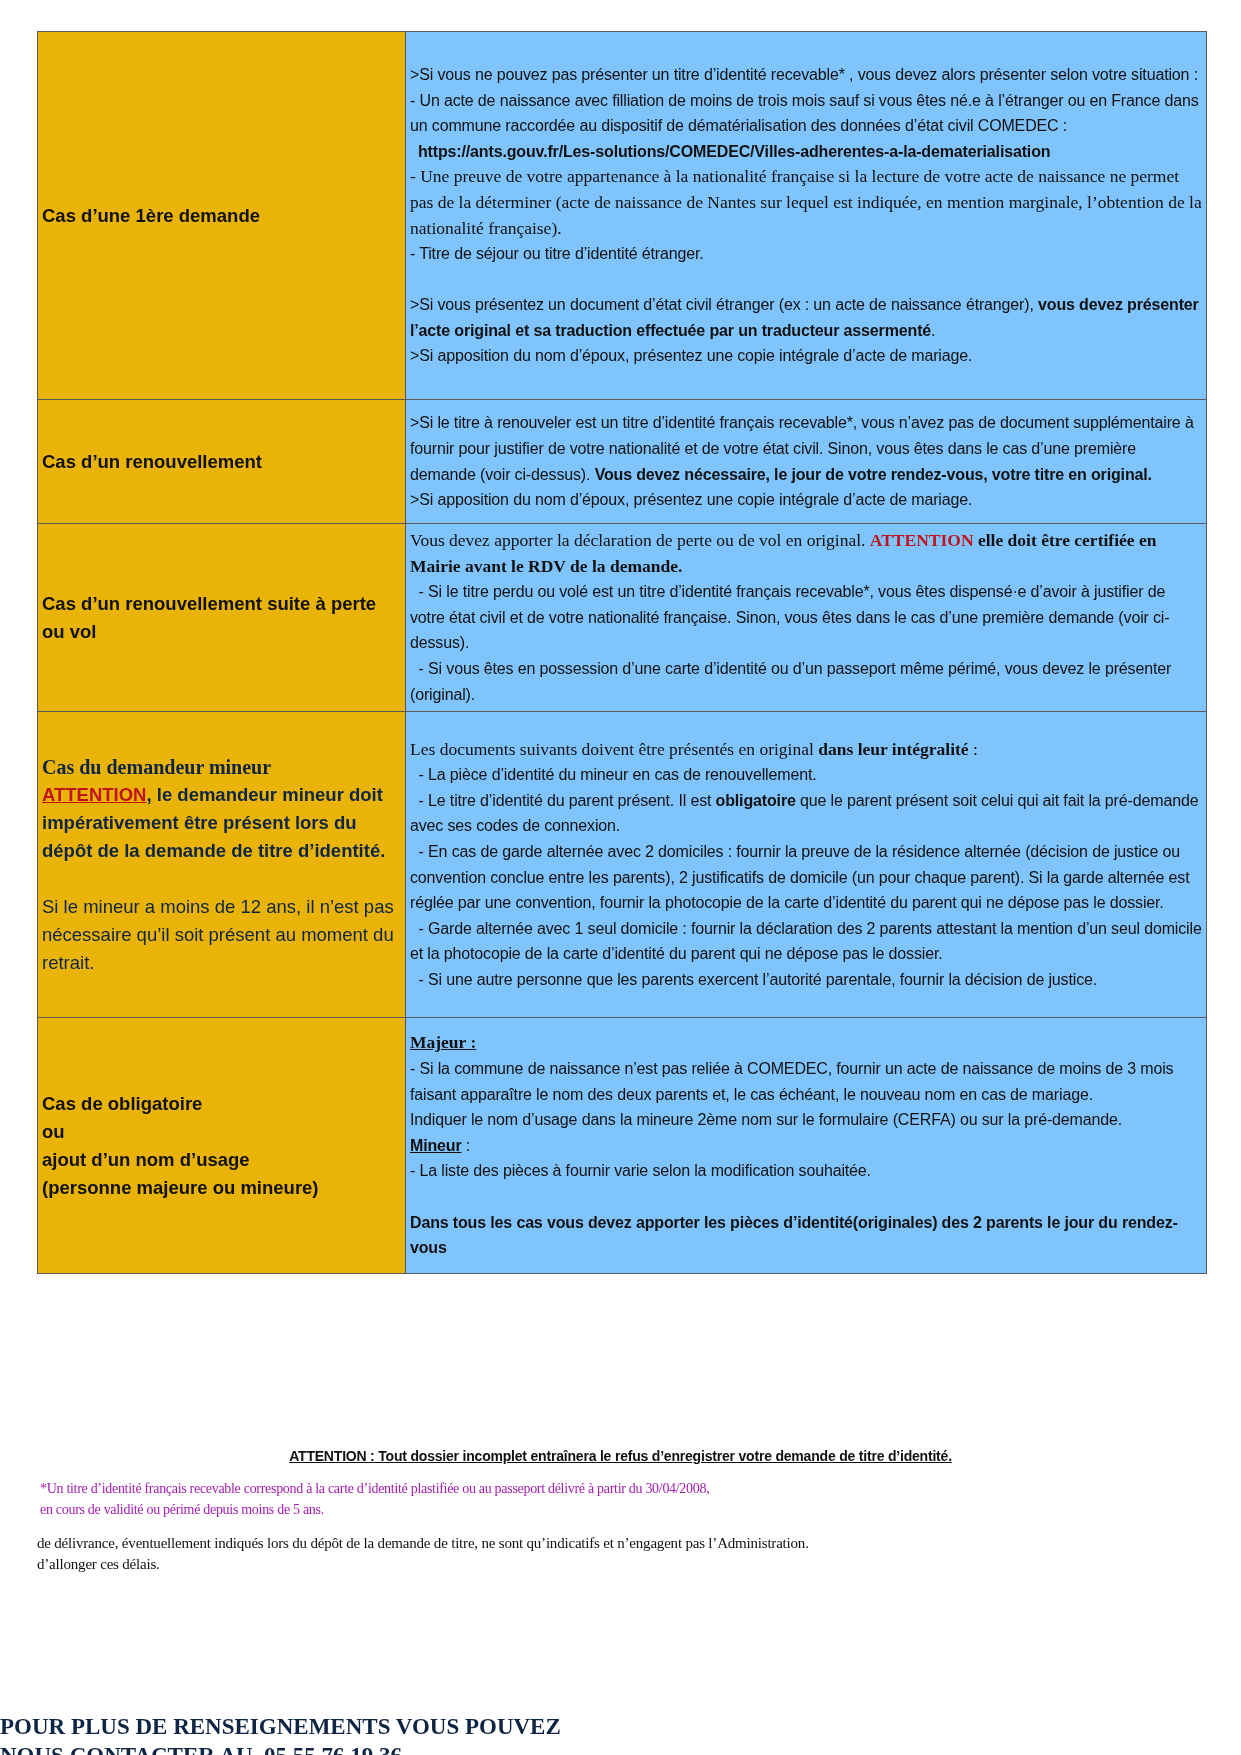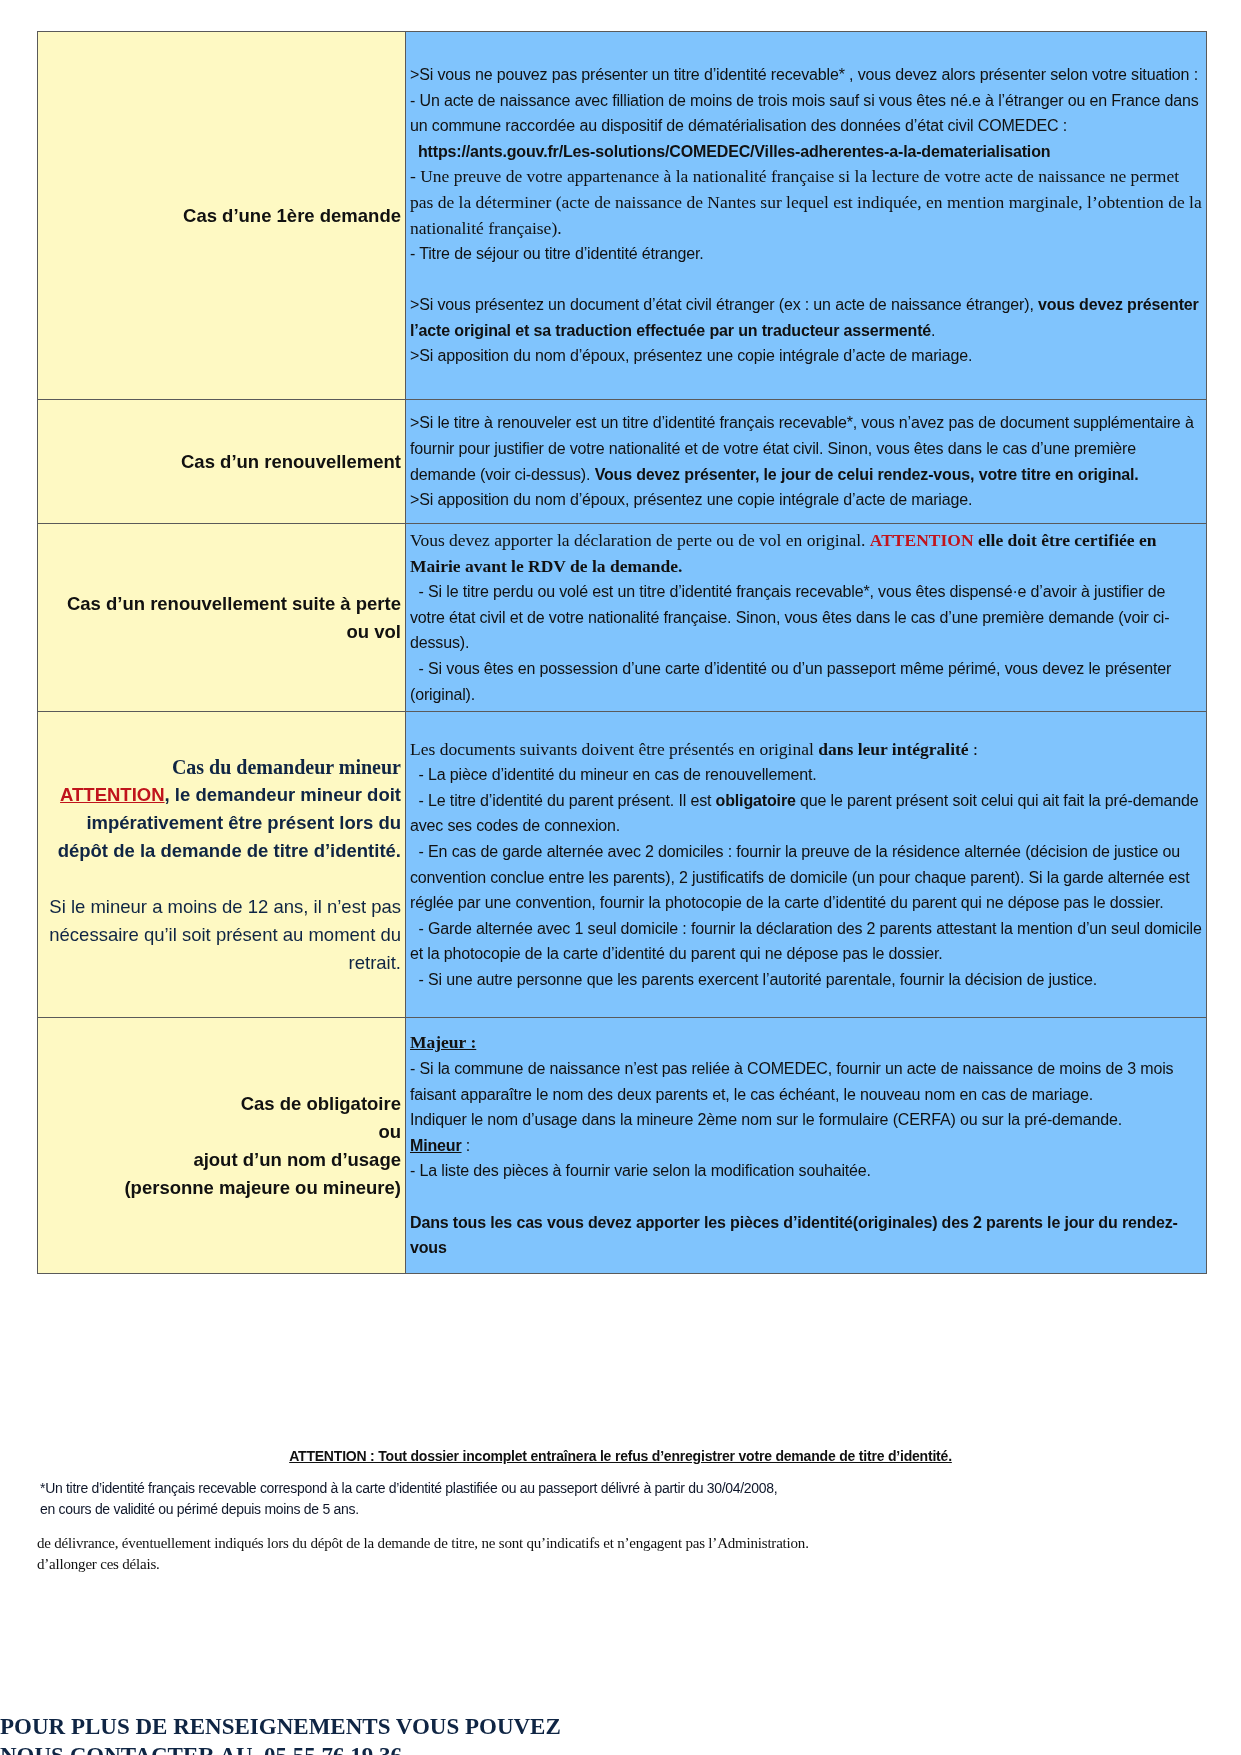--- a/index.html
+++ b/index.html
@@ -4,21 +4,21 @@
 <style>
   html, body { margin: 0; padding: 0; background: #ffffff; }
   body { width: 1241px; height: 1755px; position: relative; overflow: hidden; color: #111; }
 
   table.grid {
     position: absolute; left: 37px; top: 31px; width: 1170px;
     border-collapse: collapse; table-layout: fixed;
   }
   table.grid td { border: 1.5px solid #5a5a5a; vertical-align: middle; padding: 4px; }
   td.left {
-    width: 359px; background: #fef9c3; text-align: right;
+    width: 359px; background: #eab308; text-align: left;
     font-family: "Liberation Sans", "DejaVu Sans", sans-serif;
     font-weight: bold; font-size: 18.5px; line-height: 28px; color: #111;
     padding: 0 6px;
   }
   td.right {
     background: #80c4fd; vertical-align: top;
     font-family: "Liberation Sans", "DejaVu Sans", sans-serif;
     font-size: 16px; line-height: 25.6px; color: #111;
     padding: 3px 6px 4px 6px;
     letter-spacing: -0.15px;
@@ -41,21 +41,21 @@
   .row4 { height: 306px; }
   .row5 { height: 256px; }
 
   .warning {
     position: absolute; left: 0; width: 1241px; top: 1448px; text-align: center;
     font-family: "Liberation Sans", "DejaVu Sans", sans-serif; font-weight: bold;
     font-size: 14px; text-decoration: underline; color: #111; letter-spacing: -0.2px;
   }
   .footnote {
     position: absolute; left: 40px; width: 1160px;
-    font-family: Liberation Sans, sans-serif; font-size: 14px; color: #0f172a;
+    font-family: Liberation Serif, serif; font-size: 14px; color: #a21caf;
     line-height: 21px; letter-spacing: -0.3px;
   }
   .footnote p { margin: 0; }
   .admin {
     position: absolute; left: 37px; width: 1170px; top: 1533px;
     font-family: "Liberation Serif", "DejaVu Serif", serif; font-size: 15px; line-height: 20.5px; color: #111;
     letter-spacing: -0.2px;
   }
   .admin p { margin: 0; }
   .contact {
@@ -85,21 +85,21 @@
       <p><span>&gt;Si vous présentez un document d’état civil étranger (ex : un acte de naissance étranger),</span> <span class="b">vous devez présenter l’acte original et sa traduction effectuée par un traducteur assermenté</span><span>.</span></p>
       <p>&gt;Si apposition du nom d’époux, présentez une copie intégrale d’acte de mariage.</p>
     </td>
   </tr>
 
   <tr class="row2">
     <td class="left">
       <span>Cas d’un renouvellement</span>
     </td>
     <td class="right">
-      <p><span>&gt;Si le titre à renouveler est un titre d’identité français recevable*, vous n’avez pas de document supplémentaire à fournir pour justifier de votre nationalité et de votre état civil. Sinon, vous êtes dans le cas d’une première demande (voir ci-dessus). </span><span class="b">Vous devez présenter, le jour de celui rendez-vous, votre titre en original.</span></p>
+      <p><span>&gt;Si le titre à renouveler est un titre d’identité français recevable*, vous n’avez pas de document supplémentaire à fournir pour justifier de votre nationalité et de votre état civil. Sinon, vous êtes dans le cas d’une première demande (voir ci-dessus). </span><span class="b">Vous devez nécessaire, le jour de votre rendez-vous, votre titre en original.</span></p>
       <p>&gt;Si apposition du nom d’époux, présentez une copie intégrale d’acte de mariage.</p>
     </td>
   </tr>
 
   <tr class="row3">
     <td class="left">
       <span>Cas d’un renouvellement  suite à perte ou vol</span>
     </td>
     <td class="right">
       <p class="ser"><span>Vous devez apporter la déclaration de perte ou de vol en original. </span><span class="red">ATTENTION</span><span class="b"> elle doit être certifiée en Mairie avant le RDV de la demande.</span></p>

